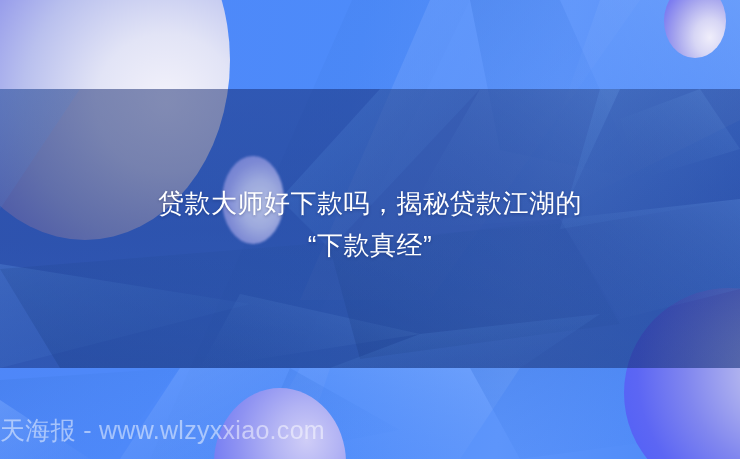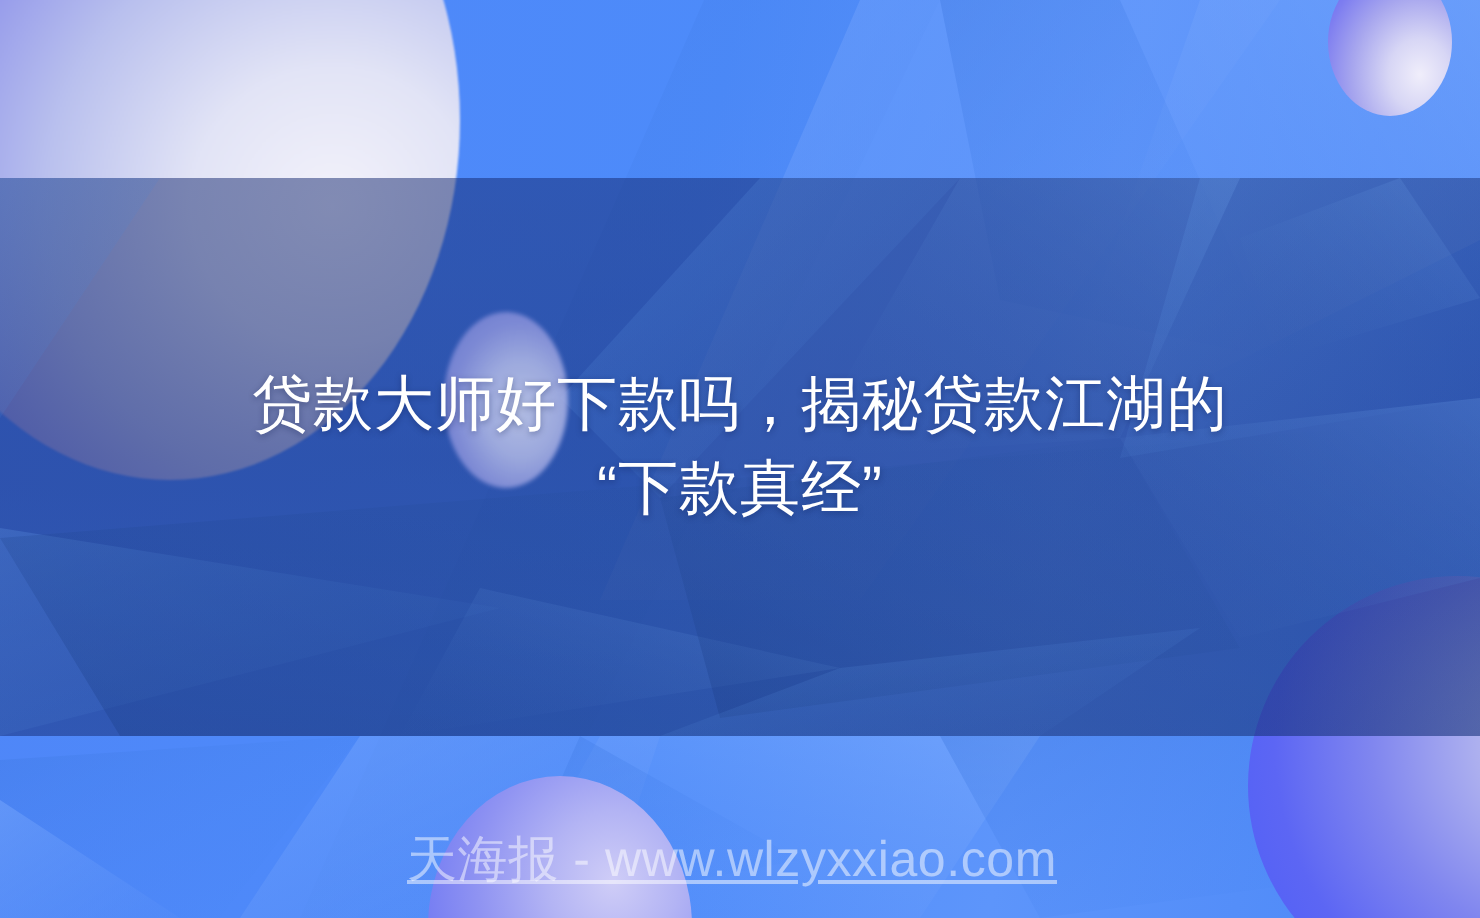--- a/index.html
+++ b/index.html
@@ -110,40 +110,39 @@
   .dark-band-shards svg { display:block; width:740px; height:279px; }
 
   
   .title {
     position: absolute;
     left: 0;
     right: 0;
     top: 182px;
     text-align: center;
     color: #ffffff;
-    font-size: 30px;
+    font-size: 26px;
     line-height: 42px;
     letter-spacing: .5px;
     font-weight: 400;
     white-space: pre-line;
     text-shadow: 0 1px 3px rgba(10,20,70,.35);
   }
   .watermark {
     position: absolute;
     left: 0;
     right: 0;
     bottom: 14px;
-    text-align: center;
+    text-align: left;
     color: rgba(255,255,255,.50);
     font-size: 25px;
     line-height: 30px;
     letter-spacing: .3px;
     font-weight: 400;
     padding-right: 8px;
-    text-decoration: underline;
   }
 </style>
 </head>
 <body>
 
 <div id="poster">
 
   <div class="layer">
     <div class="bg-base"></div>
 

